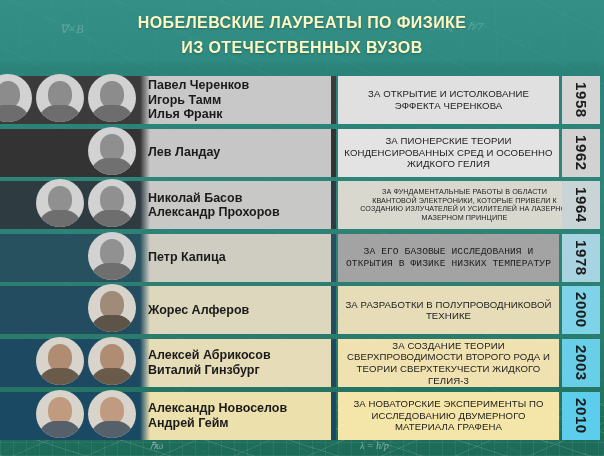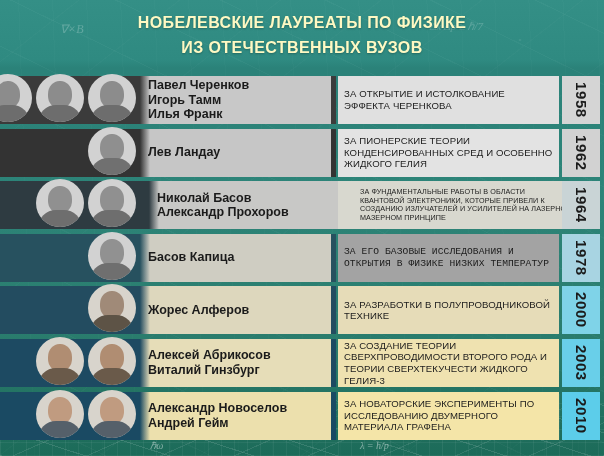--- a/index.html
+++ b/index.html
@@ -47,21 +47,21 @@
        background:#b9b9b9;}
   .pic .face{position:absolute;left:50%;transform:translateX(-50%);}
   .pic .head{width:24px;height:27px;border-radius:48% 48% 44% 44%;top:8px;}
   .pic .body{width:44px;height:22px;border-radius:18px 18px 0 0;top:31px;}
 
   .namebox{position:absolute;left:0;top:2px;height:48px;width:331px;
     display:flex;align-items:center;}
   .names{margin-left:148px;font-size:12.5px;line-height:14.6px;font-weight:bold;color:#1b1b1b;}
 
   .descbox{position:absolute;left:338px;top:2px;width:221px;height:48px;
-    display:flex;align-items:center;justify-content:center;}
+    display:flex;align-items:center;justify-content:center;text-align:center;}
   .desc{font-size:9.6px;line-height:11.6px;color:#1c1c1c;letter-spacing:.1px;padding:0 6px;}
   .desc.small{font-size:7.2px;line-height:8.6px;}
 
   .yearbox{position:absolute;left:562px;top:2px;width:38px;height:48px;
     display:flex;align-items:center;justify-content:center;}
   .year{writing-mode:vertical-rl;font-size:15px;font-weight:bold;color:#1b1b1b;letter-spacing:.6px;}
 </style>
 </head>
 <body>
 
@@ -133,21 +133,21 @@
         </div>
         <div class="descbox" style="background: rgb(227, 227, 227);">
           <div class="desc">ЗА ПИОНЕРСКИЕ ТЕОРИИ КОНДЕНСИРОВАННЫХ СРЕД И ОСОБЕННО ЖИДКОГО ГЕЛИЯ</div>
         </div>
         <div class="yearbox" style="background: rgb(210, 210, 210);">
           <div class="year">1962</div>
         </div>
       </div>
       <div class="row">
         <div class="leftpanel" style="background: rgb(46, 59, 65);"></div>
-        <div class="namebox" style="background: linear-gradient(90deg, rgba(0, 0, 0, 0) 0px, rgba(0, 0, 0, 0) 140px, rgb(200, 200, 198) 150px, rgb(200, 200, 198) 331px); margin-left: 9px;">
+        <div class="namebox" style="background: linear-gradient(90deg, rgba(0, 0, 0, 0) 0px, rgba(0, 0, 0, 0) 140px, rgb(200, 200, 198) 150px, rgb(200, 200, 198) 331px);">
           <div class="names">
             <div>Николай Басов</div>
             <div>Александр Прохоров</div>
           </div>
         </div>
         <div class="portraits" style="left: 36px;">
           <div class="pic" style="background: rgb(210, 210, 210);">
             <div class="face head" style="background: rgb(144, 144, 144); top: 7px;"></div>
             <div class="face body" style="background: rgb(110, 110, 110);"></div>
           </div>
@@ -160,21 +160,21 @@
           <div class="desc small">ЗА ФУНДАМЕНТАЛЬНЫЕ РАБОТЫ В ОБЛАСТИ КВАНТОВОЙ ЭЛЕКТРОНИКИ, КОТОРЫЕ ПРИВЕЛИ К СОЗДАНИЮ ИЗЛУЧАТЕЛЕЙ И УСИЛИТЕЛЕЙ НА ЛАЗЕРНО-МАЗЕРНОМ ПРИНЦИПЕ</div>
         </div>
         <div class="yearbox" style="background: rgb(201, 212, 214);">
           <div class="year">1964</div>
         </div>
       </div>
       <div class="row">
         <div class="leftpanel" style="background: rgb(39, 81, 95);"></div>
         <div class="namebox" style="background: linear-gradient(90deg, rgba(0, 0, 0, 0) 0px, rgba(0, 0, 0, 0) 140px, rgb(207, 205, 194) 150px, rgb(207, 205, 194) 331px);">
           <div class="names">
-            <div>Басов Капица</div>
+            <div>Петр Капица</div>
           </div>
         </div>
         <div class="portraits" style="left: 88px;">
           <div class="pic" style="background: rgb(210, 210, 210);">
             <div class="face head" style="background: rgb(145, 145, 145); top: 7px;"></div>
             <div class="face body" style="background: rgb(111, 111, 111);"></div>
           </div>
         </div>
         <div class="descbox" style="background: #a3a3a3; font-family: Liberation Mono, monospace;">
           <div class="desc">ЗА ЕГО БАЗОВЫЕ ИССЛЕДОВАНИЯ И ОТКРЫТИЯ В ФИЗИКЕ НИЗКИХ ТЕМПЕРАТУР</div>

